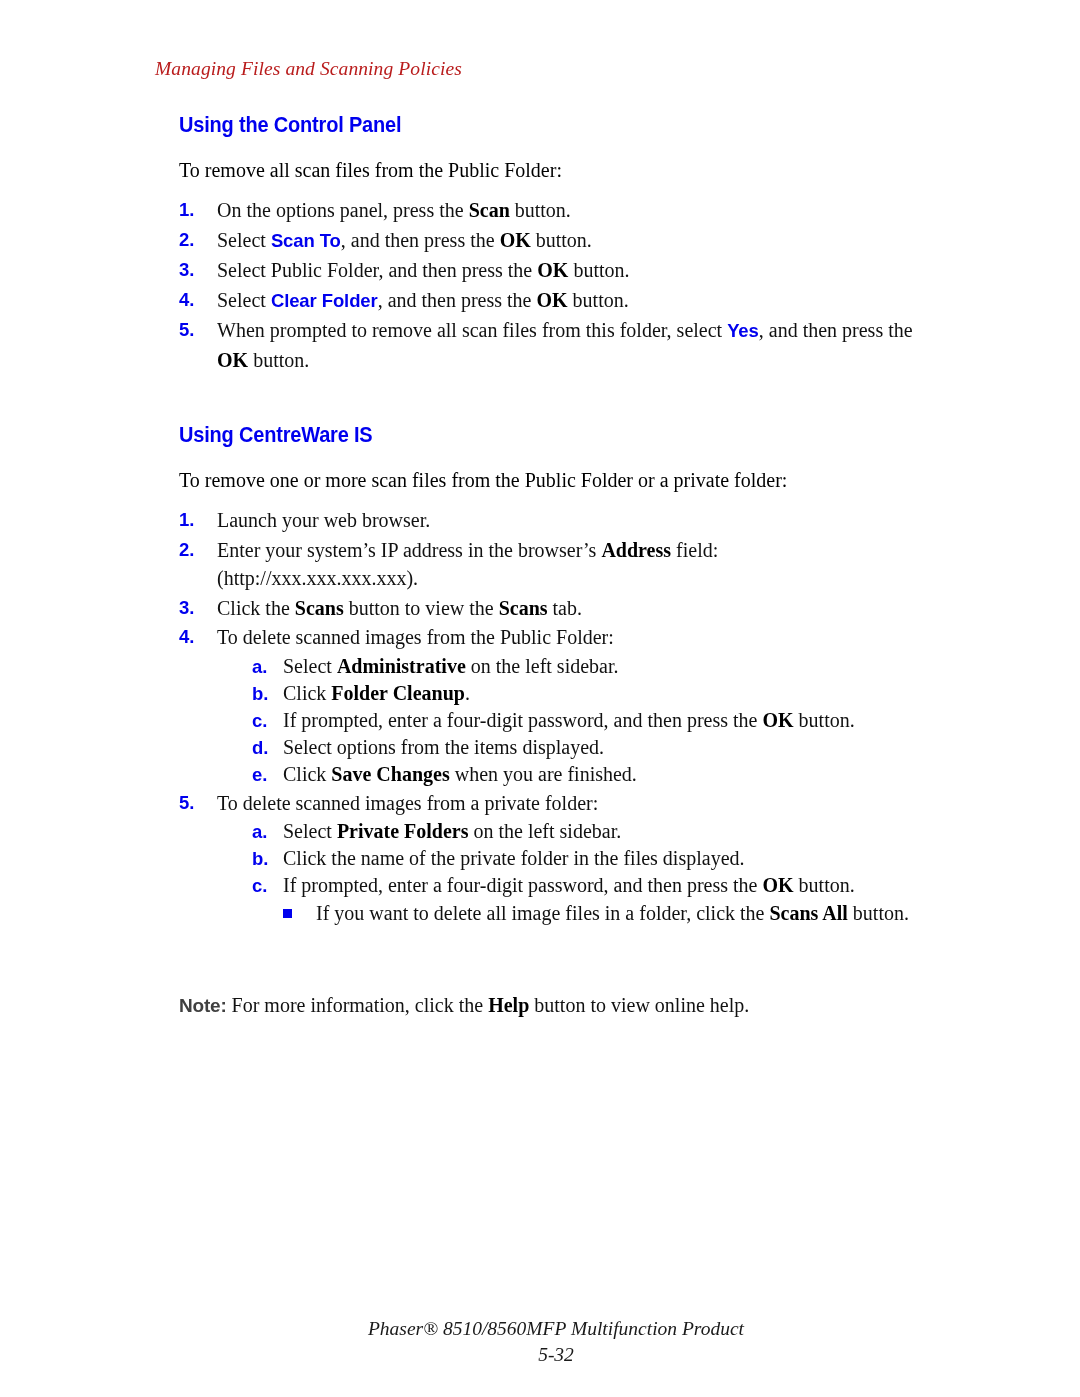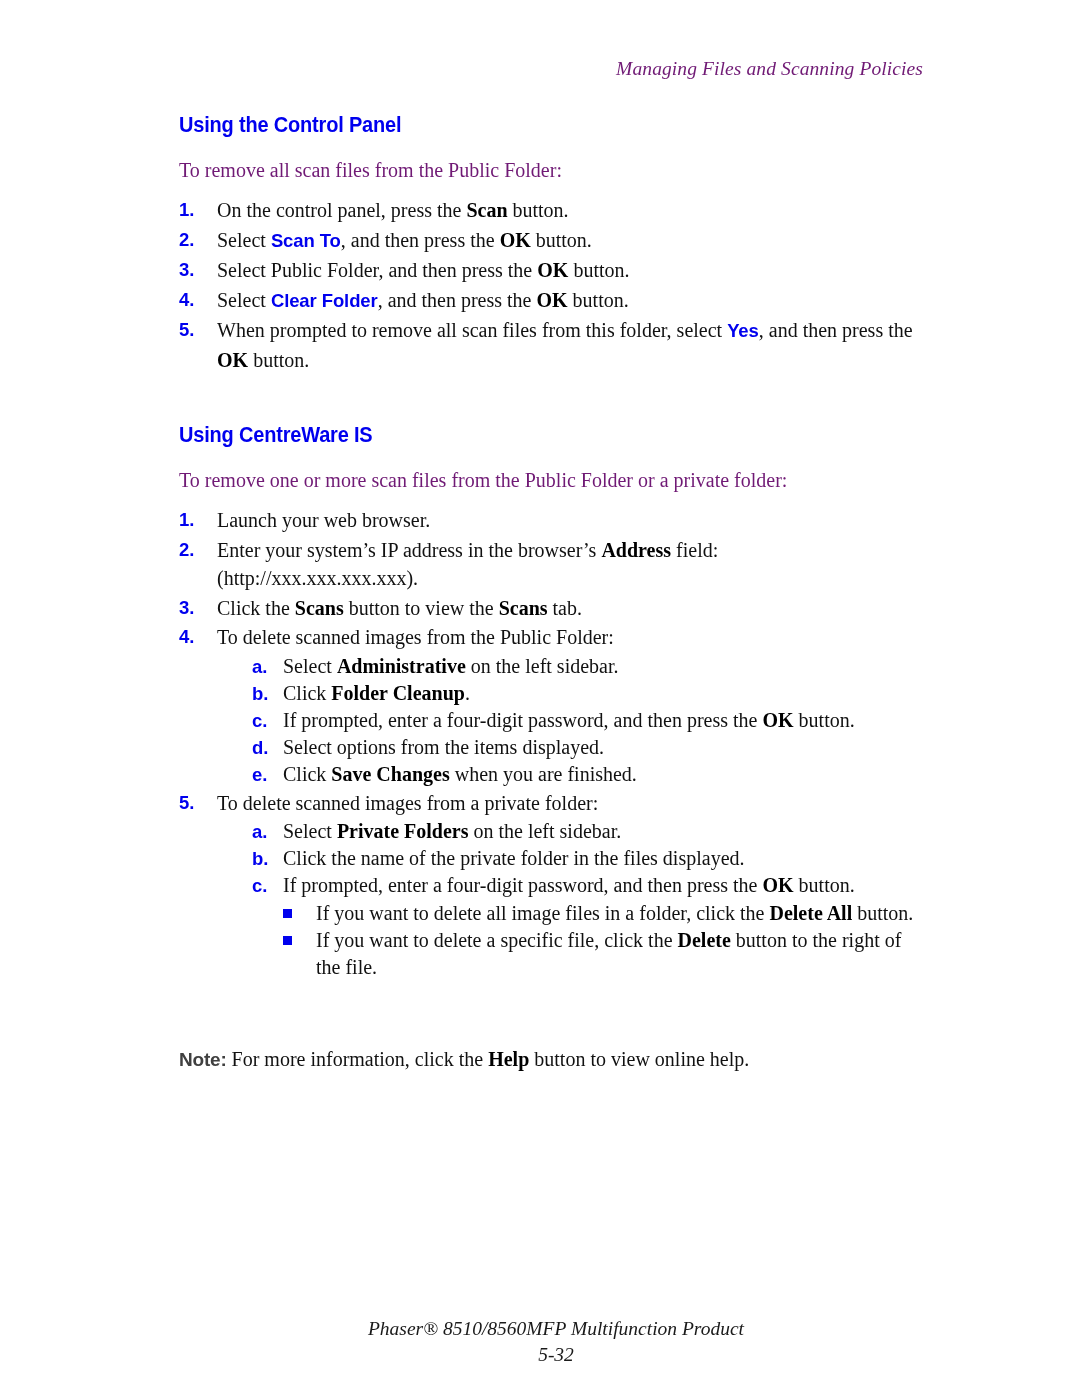--- a/index.html
+++ b/index.html
@@ -22,26 +22,26 @@
     height: 1397px;
     overflow: hidden;
   }
 
   
   .running-header {
     position: absolute;
     left: 155px;
     top: 57px;
     width: 768px;
-    text-align: right;
+    text-align: left;
     font-family: "Liberation Serif", "DejaVu Serif", serif;
     font-style: italic;
     font-size: 19.5px;
     line-height: 24px;
-    color: #701a75;
+    color: #b91c1c;
     letter-spacing: 0.1px;
   }
 
   
   .content {
     position: absolute;
     left: 179px;
     top: 112px;
     width: 737px;
   }
@@ -55,21 +55,21 @@
     color: #0000EE;
     letter-spacing: -0.2px;
     transform: scaleX(0.93);
     transform-origin: left center;
   }
 
   .lead {
     margin: 0;
     font-size: 20px;
     line-height: 27px;
-    color: #701a75;
+    color: #000000;
   }
 
   
   .gap-h-to-lead { height: 19px; }
   .gap-lead-to-list { height: 12px; }
   .gap-section { height: 47px; }
   .gap-note { height: 44px; }
 
   
   ol.steps, ul.bullets, ol.substeps {
@@ -195,21 +195,21 @@
 
   <div class="running-header">Managing Files and Scanning Policies</div>
 
   <div class="content">
     <div id="sections-root">
         <h2 class="section-heading">Using the Control Panel</h2>
         <div class="gap-h-to-lead"></div>
         <p class="lead">To remove all scan files from the Public Folder:</p>
         <div class="gap-lead-to-list"></div>
         <ol class="steps">
-          <li class="step"><span class="marker">1.</span><span><span>On the control panel, press the </span><span class="b">Scan</span><span> button.</span></span></li>
+          <li class="step"><span class="marker">1.</span><span><span>On the options panel, press the </span><span class="b">Scan</span><span> button.</span></span></li>
           <li class="step"><span class="marker">2.</span><span><span>Select </span><span class="ui-blue">Scan To</span><span>, and then press the </span><span class="b">OK</span><span> button.</span></span></li>
           <li class="step"><span class="marker">3.</span><span><span>Select Public Folder, and then press the </span><span class="b">OK</span><span> button.</span></span></li>
           <li class="step"><span class="marker">4.</span><span><span>Select </span><span class="ui-blue">Clear Folder</span><span>, and then press the </span><span class="b">OK</span><span> button.</span></span></li>
           <li class="step"><span class="marker">5.</span><span><span>When prompted to remove all scan files from this folder, select </span><span class="ui-blue">Yes</span><span>, and then press the </span><span class="b">OK</span><span> button.</span></span></li>
         </ol>
         <div class="gap-section"></div>
         <h2 class="section-heading">Using CentreWare IS</h2>
         <div class="gap-h-to-lead"></div>
         <p class="lead">To remove one or more scan files from the Public Folder or a private folder:</p>
         <div class="gap-lead-to-list"></div>
@@ -222,22 +222,21 @@
               <li class="substep"><span class="marker">b.</span><span><span>Click </span><span class="b">Folder Cleanup</span><span>.</span></span></li>
               <li class="substep"><span class="marker">c.</span><span><span>If prompted, enter a four-digit password, and then press the </span><span class="b">OK</span><span> button.</span></span></li>
               <li class="substep"><span class="marker">d.</span><span><span>Select options from the items displayed.</span></span></li>
               <li class="substep"><span class="marker">e.</span><span><span>Click </span><span class="b">Save Changes</span><span> when you are finished.</span></span></li>
             </ol></li>
           <li class="step"><span class="marker">5.</span><span><span>To delete scanned images from a private folder:</span></span><ol class="substeps">
               <li class="substep"><span class="marker">a.</span><span><span>Select </span><span class="b">Private Folders</span><span> on the left sidebar.</span></span></li>
               <li class="substep"><span class="marker">b.</span><span><span>Click the name of the private folder in the files displayed.</span></span></li>
               <li class="substep"><span class="marker">c.</span><span><span>If prompted, enter a four-digit password, and then press the </span><span class="b">OK</span><span> button.</span></span></li>
             </ol><ul class="bullets">
-              <li class="bullet"><span class="sq"></span><span><span>If you want to delete all image files in a folder, click the </span><span class="b">Delete All</span><span> button.</span></span></li>
-              <li class="bullet"><span class="sq"></span><span><span>If you want to delete a specific file, click the </span><span class="b">Delete</span><span> button to the right of the file.</span></span></li>
+              <li class="bullet"><span class="sq"></span><span><span>If you want to delete all image files in a folder, click the </span><span class="b">Scans All</span><span> button.</span></span></li>
             </ul></li>
         </ol>
       </div>
 
     <div class="gap-note"></div>
 
     <p class="note">
       <span class="note-label">Note:</span><span id="note-body"><span> For more information, click the </span><span class="b">Help</span><span> button to view online help.</span></span>
     </p>
   </div>

